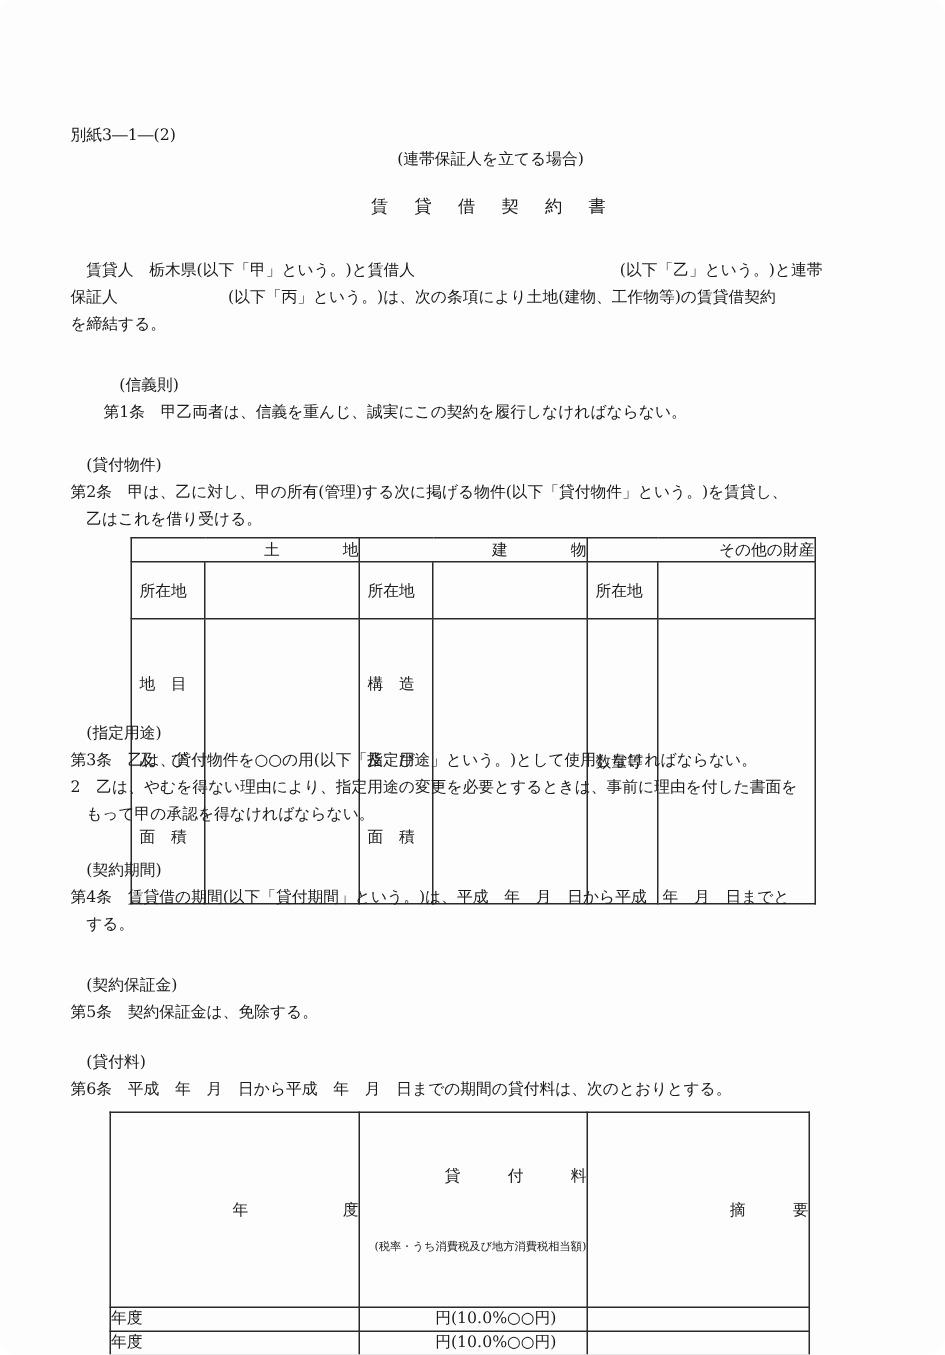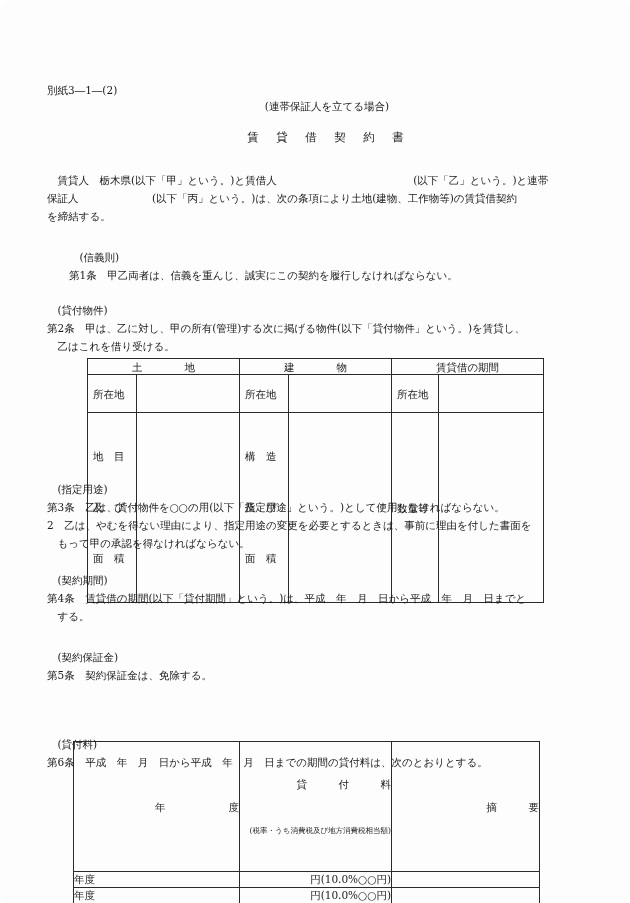--- a/index.html
+++ b/index.html
@@ -23,33 +23,33 @@
   th, td {
     border:1px solid #2a2a2a;
     padding:0;
     font-weight:normal;
     font-size:10.5px;
     overflow:hidden;
     white-space:pre-wrap;
   }
   
   .t1 { width:456px; }
-  .t1 th { height:15px; text-align:center; line-height:14px; }
+  .t1 th { height:15px; text-align:right; line-height:14px; }
   .t1 .r1 td { height:37px; vertical-align:middle; }
   .t1 .r2 td { height:50px; vertical-align:middle; }
   .t1 td.label { padding-left:5px; padding-right:3px; }
   .t1 .lbl-line { line-height:15px; white-space:pre-wrap; }
   
   .t2 { width:466px; }
   .t2 th { height:25px; text-align:right; vertical-align:middle; }
   .t2 .fee-main { line-height:12px; white-space:pre-wrap; }
   .t2 .fee-sub  { font-size:7.5px; line-height:9px; white-space:pre-wrap; }
   .t2 .rows td { height:15px; line-height:15px; }
   .t2 td.year { text-align:left; padding-right:3px; }
-  .t2 td.fee  { text-align:right; padding-right:0; }
+  .t2 td.fee  { text-align:right; padding-right:20px; }
 </style>
 </head>
 <body>
 
 <div class="page">
 
   <div class="abs" style="left:47px; top:81px;">別紙3―1―(2)</div>
 
   <div class="abs centered" style="top:97px;">(連帯保証人を立てる場合)</div>
 
@@ -78,21 +78,21 @@
         <col style="width:103px">
       <col style="width:49px">
         <col style="width:103px">
       <col style="width:47px">
         <col style="width:105px">
     </colgroup>
     <tbody>
         <tr>
       <th colspan="2">土　　　　地</th>
       <th colspan="2">建　　　　物</th>
-      <th colspan="2">賃貸借の期間</th>
+      <th colspan="2">その他の財産</th>
     </tr>
     <tr class="r1">
       <td class="label">所在地</td>
       <td></td>
       <td class="label">所在地</td>
       <td></td>
       <td class="label">所在地</td>
       <td></td>
     </tr>
     <tr class="r2">
@@ -125,21 +125,21 @@
     <div class="line">　(契約期間)</div>
     <div class="line">第4条　賃貸借の期間(以下「貸付期間」という。)は、平成　年　月　日から平成　年　月　日までと</div>
     <div class="line">　する。</div>
   </div>
 
   <div class="abs" style="left:47px; top:648px; width:540px;">
     <div class="line">　(契約保証金)</div>
     <div class="line">第5条　契約保証金は、免除する。</div>
   </div>
 
-  <div class="abs" style="left:47px; top:699px; width:540px;margin-top:36px;">
+  <div class="abs" style="left:47px; top:699px; width:540px;">
     <div class="line">　(貸付料)</div>
     <div class="line">第6条　平成　年　月　日から平成　年　月　日までの期間の貸付料は、次のとおりとする。</div>
   </div>
 
   <table class="t2 abs" style="left:73px; top:741px;">
     <colgroup>
       <col style="width:166px">
         <col style="width:152px">
         <col style="width:148px">
     </colgroup>

